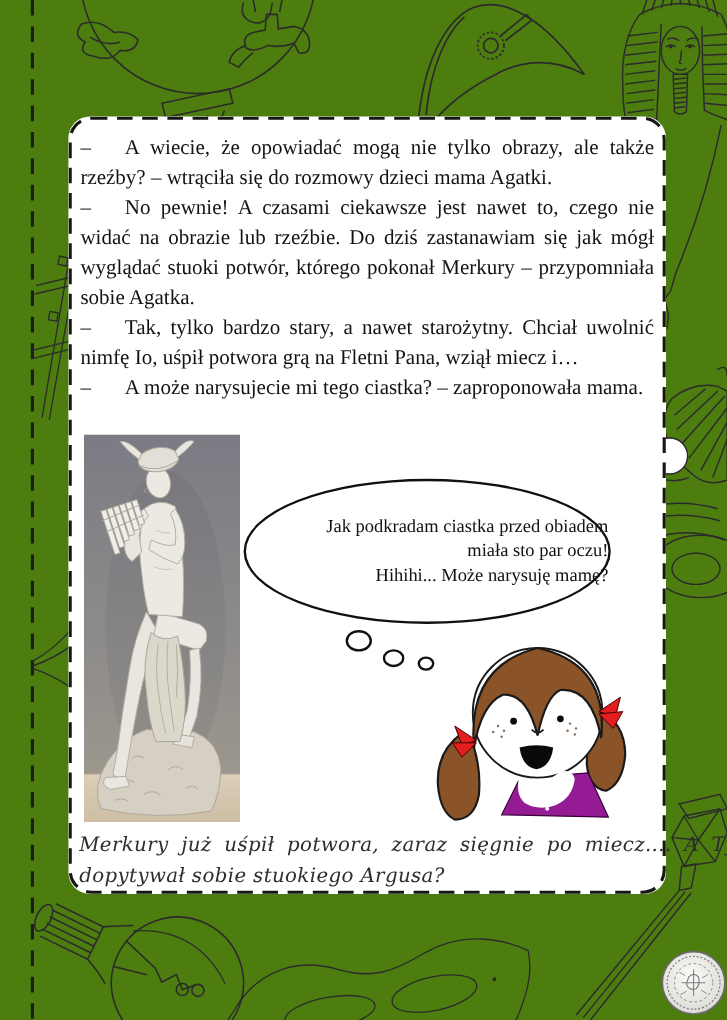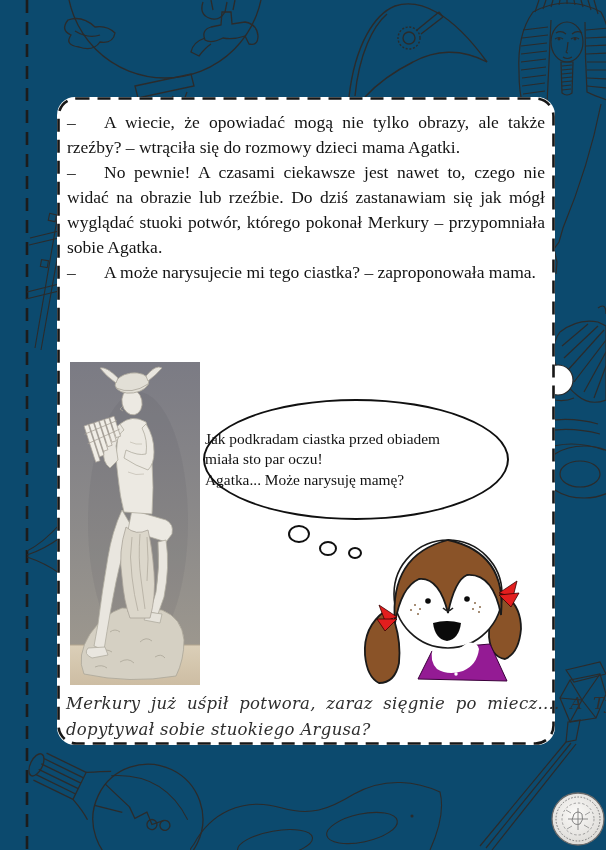--- a/index.html
+++ b/index.html
@@ -1,31 +1,31 @@
 <!DOCTYPE html>
 <html><head>
 <meta charset="utf-8">
 <style>
   html,body{margin:0;padding:0;background:#fff;}
-  .page{position:relative;width:606px;height:850px;background:#0c4a6e;overflow:hidden;
+  .page{position:relative;width:606px;height:850px;background:#4d7c0f;overflow:hidden;
         font-family:"Liberation Serif", serif;text-decoration:underline;}
   .decor{position:absolute;}
   .decor path,.decor circle,.decor ellipse,.decor line,.decor polygon,.decor rect{vector-effect:none;}
   
   .main-box{position:absolute;left:57px;top:97px;width:498px;height:648px;background:#ffffff;
             border-radius:18px;z-index:2;}
   .box-border{position:absolute;left:0;top:0;pointer-events:none;}
   .story{position:absolute;left:10px;top:13px;width:478px;color:#131313;
          font-size:17.5px;line-height:25px;text-align:justify;}
   .story p{margin:0;}
   .dash{display:inline-block;width:37px;}
   
   .bubble{position:absolute;left:146px;top:302px;width:302px;height:117px;
           border:2.5px solid #101010;border-radius:50%;background:#fff;
-          display:flex;flex-direction:column;justify-content:center;align-items:flex-start;z-index:3;}
+          display:flex;flex-direction:column;justify-content:center;align-items:flex-end;z-index:3;}
   .bubble-line{font-size:15.4px;line-height:20.5px;color:#111;white-space:nowrap;}
   .tdot{position:absolute;background:#fff;border:2px solid #101010;border-radius:50%;z-index:3;}
   .tdot1{left:231px;top:428px;width:18px;height:14px;}
   .tdot2{left:262px;top:444px;width:14px;height:11px;}
   .tdot3{left:291px;top:450px;width:10px;height:8px;}
   
   .handwriting{position:absolute;left:9px;top:594px;width:484px;color:#2e2e2e;
                font-family:"DejaVu Serif", serif;font-style:italic;font-size:16.5px;line-height:26px;}
   .hw1{word-spacing:5px;letter-spacing:.3px;white-space:nowrap;}
   .hw2{letter-spacing:.3px;white-space:nowrap;}
@@ -151,20 +151,21 @@
   </svg>
 
   <div class="main-box">
     <svg class="box-border" width="498" height="648" viewBox="0 0 498 648">
       <rect x="1.5" y="1.5" width="495" height="645" rx="18" fill="none" stroke="#161616" stroke-width="2.6" stroke-dasharray="13 8"></rect>
     </svg>
 
     <div class="story">
       <p><span class="dash">–</span><span>A wiecie, że opowiadać mogą nie tylko obrazy, ale także rzeźby? – wtrąciła się do rozmowy dzieci mama Agatki.</span></p>
       <p><span class="dash">–</span><span>No pewnie! A czasami ciekawsze jest nawet to, czego nie widać na obrazie lub rzeźbie. Do dziś zastanawiam się jak mógł wyglądać stuoki potwór, którego pokonał Merkury – przypomniała sobie Agatka.</span></p>
+      <p><span class="dash">–</span><span>Tak, tylko bardzo stary, a nawet starożytny. Chciał uwolnić nimfę Io, uśpił potwora grą na Fletni Pana, wziął miecz i…</span></p>
       <p><span class="dash">–</span><span>A może narysujecie mi tego ciastka? – zaproponowała mama.</span></p>
     </div>
 
     <svg class="statue" width="130" height="323" viewBox="0 0 130 323">
       <defs>
         <linearGradient id="wallG" x1="0" y1="0" x2="0" y2="1">
           <stop offset="0%" stop-color="#7b7b84"></stop>
             <stop offset="60%" stop-color="#8d8b8a"></stop>
             <stop offset="100%" stop-color="#9c978e"></stop>
         </linearGradient>
@@ -214,21 +215,21 @@
       </g>
       <g stroke="#a9a399" stroke-width="0.8">
         <path d="M56,165 Q48,190 52,215 Q54,240 60,256 L80,256 Q86,235 84,210 Q82,185 78,168 Q66,174 56,165 Z" fill="#dcd7cb"></path>
         <path d="M62,175 q-3,20 0,40 q2,18 6,34 M70,172 q-2,25 1,45 q2,15 4,30 M77,175 q2,22 0,44" fill="none" stroke="#b2ac9f"></path>
       </g>
     </svg>
 
     <div class="bubble">
       <div class="bubble-line">Jak podkradam ciastka przed obiadem</div>
       <div class="bubble-line">miała sto par oczu!</div>
-      <div class="bubble-line">Agatka... Może narysuję mamę?</div>
+      <div class="bubble-line">Hihihi... Może narysuję mamę?</div>
     </div>
     <div class="tdot tdot1"></div>
     <div class="tdot tdot2"></div>
     <div class="tdot tdot3"></div>
 
     <svg class="girl" width="175" height="155" viewBox="0 0 175 155">
       <path fill="#8a5328" stroke="#1a1a1a" stroke-width="1.8" d="M30,76 Q8,92 10,120 Q12,142 24,148 Q40,148 44,128 Q46,108 40,88 Z"></path>
       <path fill="#8a5328" stroke="#1a1a1a" stroke-width="1.8" d="M142,56 Q166,66 166,94 Q164,118 150,124 Q136,122 134,102 Q134,76 138,60 Z"></path>
       <circle cx="93" cy="59" r="54" fill="#ffffff" stroke="#1a1a1a" stroke-width="1.6"></circle>
       <path fill="#8a5328" stroke="#1a1a1a" stroke-width="1.8" d="M40,88 Q34,20 93,5 Q152,18 146,80 Q138,38 112,40 Q100,45 93,78 Q84,42 64,44 Q46,52 40,88 Z"></path>

